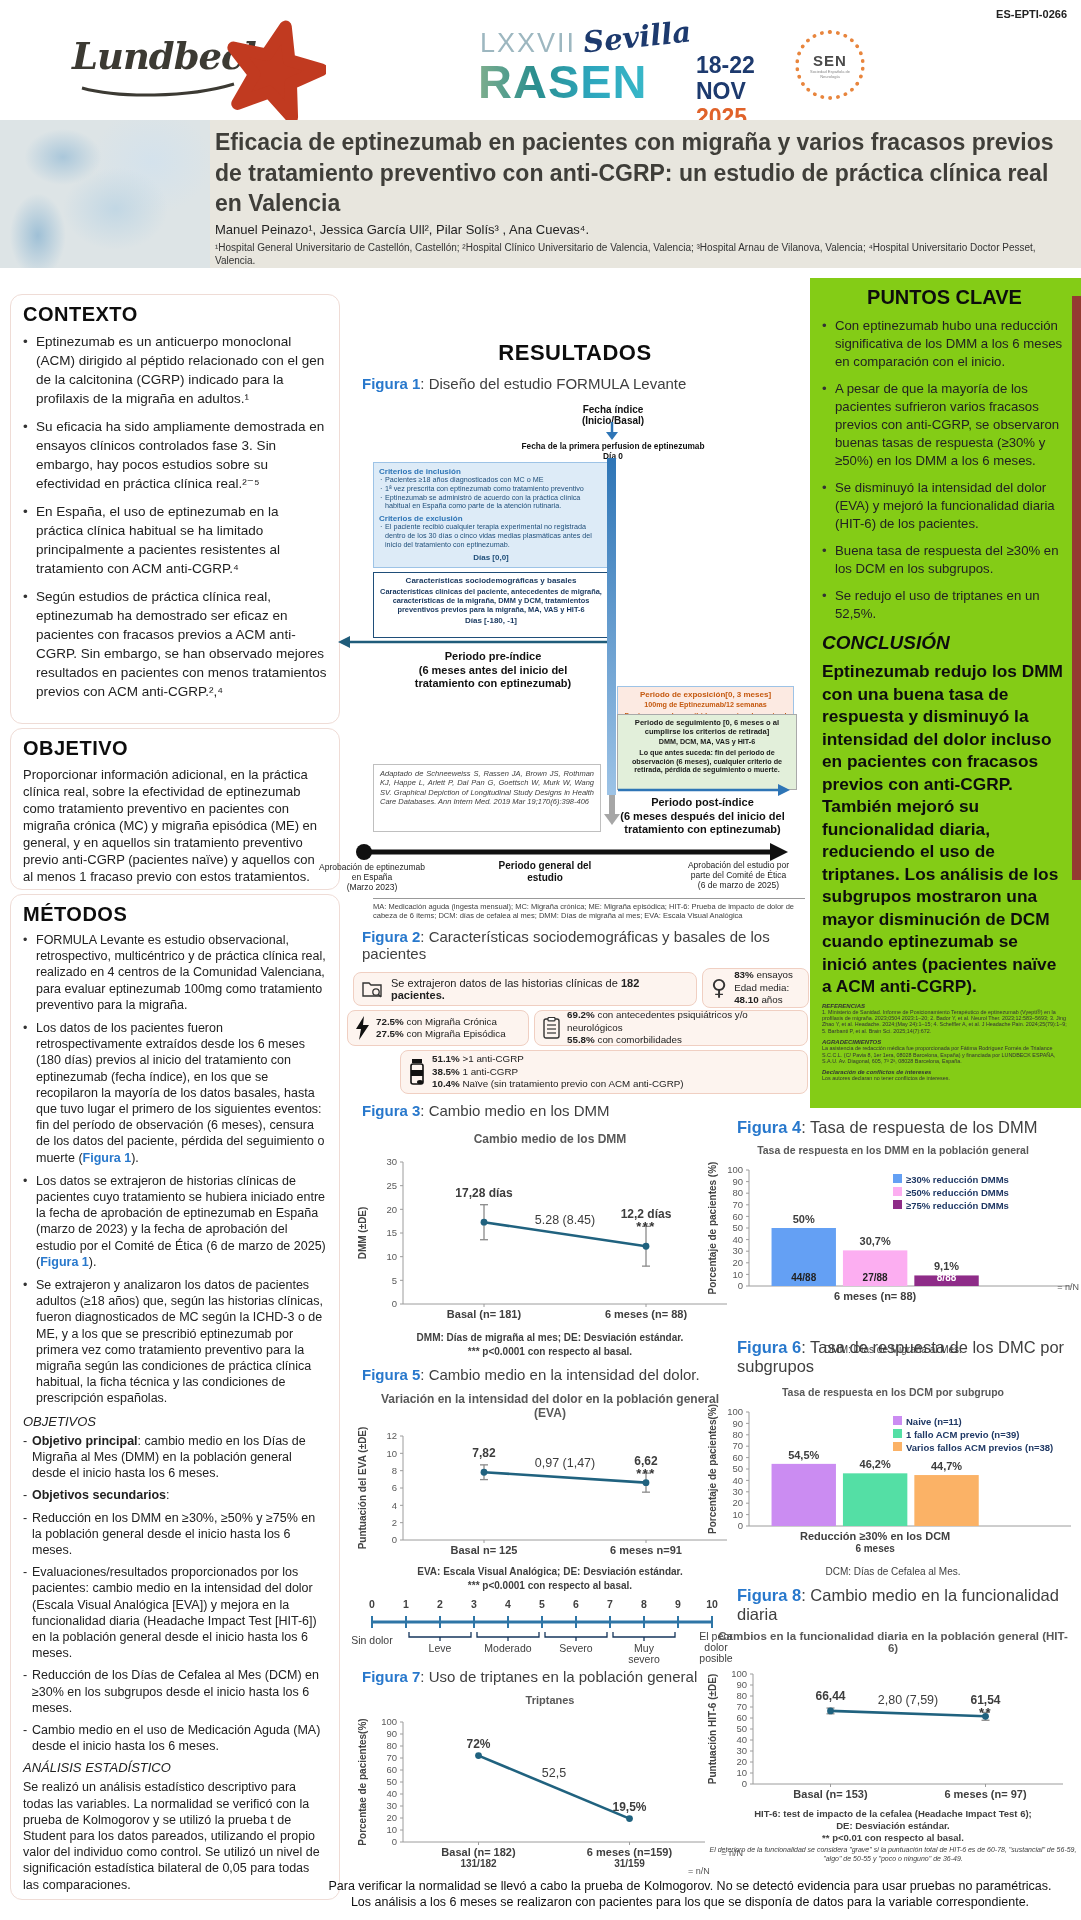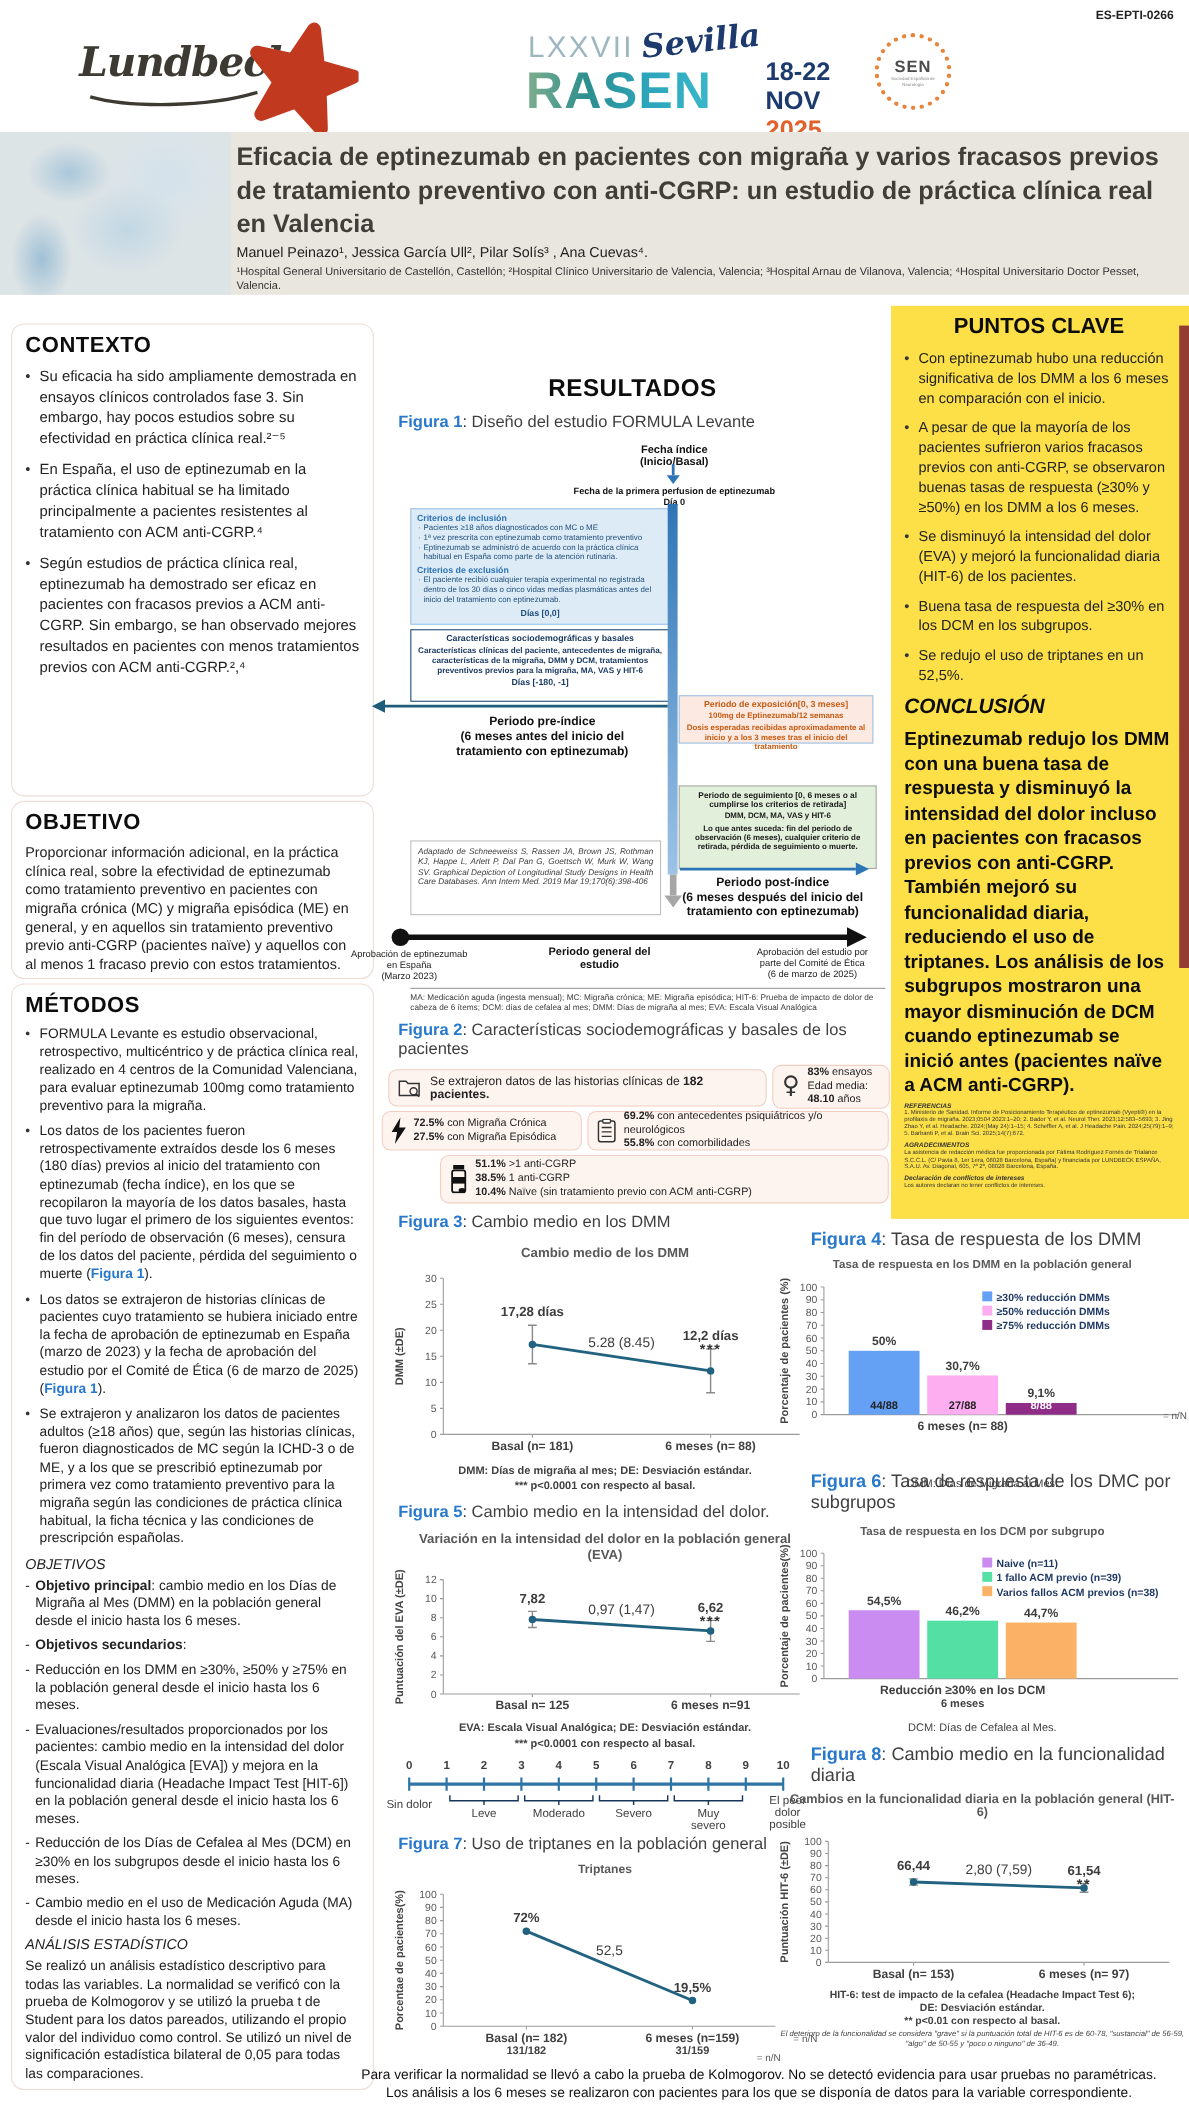--- a/index.html
+++ b/index.html
@@ -101,21 +101,21 @@
   .sig{font-size:13px;font-weight:700;fill:#333;text-anchor:middle;letter-spacing:1.5px;}
   .yl{font-size:10px;font-weight:700;fill:#444;text-anchor:middle;}
   .bl{font-size:11px;font-weight:700;fill:#3d3d3d;text-anchor:middle;}
   .il{font-size:10px;font-weight:700;text-anchor:middle;}
   .lg{font-size:9.5px;font-weight:700;fill:#1f3864;}
   .nn{font-size:9px;fill:#555;}
   .xl{font-size:11px;font-weight:700;fill:#404040;text-anchor:middle;}
   .evn{font-size:10.5px;font-weight:700;fill:#404040;text-anchor:middle;}
   .evl{font-size:10.5px;fill:#404040;text-anchor:middle;}
   
-  .beige{left:810px;top:278px;width:271px;height:830px;background:#fde047;box-sizing:border-box;padding:8px 14px 6px 12px;}
+  .beige{left:810px;top:278px;width:271px;height:830px;background:#84cc16;box-sizing:border-box;padding:8px 14px 6px 12px;}
   .redbar{left:1072px;top:296px;width:9px;height:584px;background:#943b32;}
   .pk-head{text-align:center;font-size:20px;font-weight:800;color:#0d0d0d;margin:0 0 8px 0;}
   .pk .bul{font-size:13.2px;line-height:18px;margin-bottom:9px;}
   .conc-head{font-size:19px;font-weight:800;font-style:italic;color:#0d0d0d;margin:6px 0 6px 0;}
   .conc-text{font-size:17.3px;font-weight:700;line-height:22.5px;color:#0d0d0d;}
   .ref-h{font-size:6px;font-weight:700;font-style:italic;color:#333;margin-top:5px;}
   .ref-t{font-size:5.4px;line-height:6.4px;color:#333;}
   .bottom-note{left:300px;top:1878px;width:780px;text-align:center;font-size:12.5px;line-height:16px;color:#111;}
 </style>
 </head>
@@ -150,20 +150,21 @@
 </div>
 
 <div class="abs band"></div>
 <div class="abs brain"></div>
 <div class="abs title">Eficacia de eptinezumab en pacientes con migraña y varios fracasos previos de tratamiento preventivo con anti-CGRP: un estudio de práctica clínica real en Valencia</div>
 <div class="abs authors">Manuel Peinazo¹, Jessica García Ull², Pilar Solís³ , Ana Cuevas⁴.</div>
 <div class="abs affil">¹Hospital General Universitario de Castellón, Castellón; ²Hospital Clínico Universitario de Valencia, Valencia; ³Hospital Arnau de Vilanova, Valencia; ⁴Hospital Universitario Doctor Pesset, Valencia.</div>
 
 <div class="abs panel ctx" style="left:10px;top:274px;width:330px;height:430px;">
   <div class="p-head">CONTEXTO</div>
+  <div class="bul">Eptinezumab es un anticuerpo monoclonal (ACM) dirigido al péptido relacionado con el gen de la calcitonina (CGRP) indicado para la profilaxis de la migraña en adultos.¹</div>
   <div class="bul">Su eficacia ha sido ampliamente demostrada en ensayos clínicos controlados fase 3. Sin embargo, hay pocos estudios sobre su efectividad en práctica clínica real.²⁻⁵</div>
   <div class="bul">En España, el uso de eptinezumab en la práctica clínica habitual se ha limitado principalmente a pacientes resistentes al tratamiento con ACM anti-CGRP.⁴</div>
   <div class="bul">Según estudios de práctica clínica real, eptinezumab ha demostrado ser eficaz en pacientes con fracasos previos a ACM anti-CGRP. Sin embargo, se han observado mejores resultados en pacientes con menos tratamientos previos con ACM anti-CGRP.²,⁴</div>
 </div>
 
 <div class="abs panel" style="left:10px;top:708px;width:330px;height:162px;">
   <div class="p-head">OBJETIVO</div>
   <div class="obj-text">Proporcionar información adicional, en la práctica clínica real, sobre la efectividad de eptinezumab como tratamiento preventivo en pacientes con migraña crónica (MC) y migraña episódica (ME) en general, y en aquellos sin tratamiento preventivo previo anti-CGRP (pacientes naïve) y aquellos con al menos 1 fracaso previo con estos tratamientos.</div>
 </div>
 
@@ -208,21 +209,21 @@
 <div class="abs navybox" style="left:373px;top:572px;width:236px;height:66px;">
   <div class="nb-t">Características sociodemográficas y basales</div>
   <div class="nb-b">Características clínicas del paciente, antecedentes de migraña, características de la migraña, DMM y DCM, tratamientos preventivos previos para la migraña, MA, VAS y HIT-6</div>
   <div class="nb-t" style="margin-top:2px;">Días [-180, -1]</div>
 </div>
 
 <div class="abs perlbl pre" style="left:380px;top:650px;width:226px;">Periodo pre-índice
 (6 meses antes del inicio del
 tratamiento con eptinezumab)</div>
 
-<div class="abs peach" style="left:617px;top:632px;width:177px;height:44px;">
+<div class="abs peach" style="left:617px;top:686px;width:177px;height:44px;">
   <div class="pc-t">Periodo de exposición[0, 3 meses]</div>
   <div class="pc-b">100mg de Eptinezumab/12 semanas</div>
   <div class="pc-b">Dosis esperadas recibidas aproximadamente al inicio y a los 3 meses tras el inicio del tratamiento</div>
 </div>
 
 <div class="abs greenbox" style="left:617px;top:714px;width:180px;height:76px;">
   <div class="gb-t">Periodo de seguimiento [0, 6 meses o al cumplirse los criterios de retirada]</div>
   <div class="gb-b">DMM, DCM, MA, VAS y HIT-6</div>
   <div class="gb-b">Lo que antes suceda: fin del periodo de observación (6 meses), cualquier criterio de retirada, pérdida de seguimiento o muerte.</div>
 </div>

